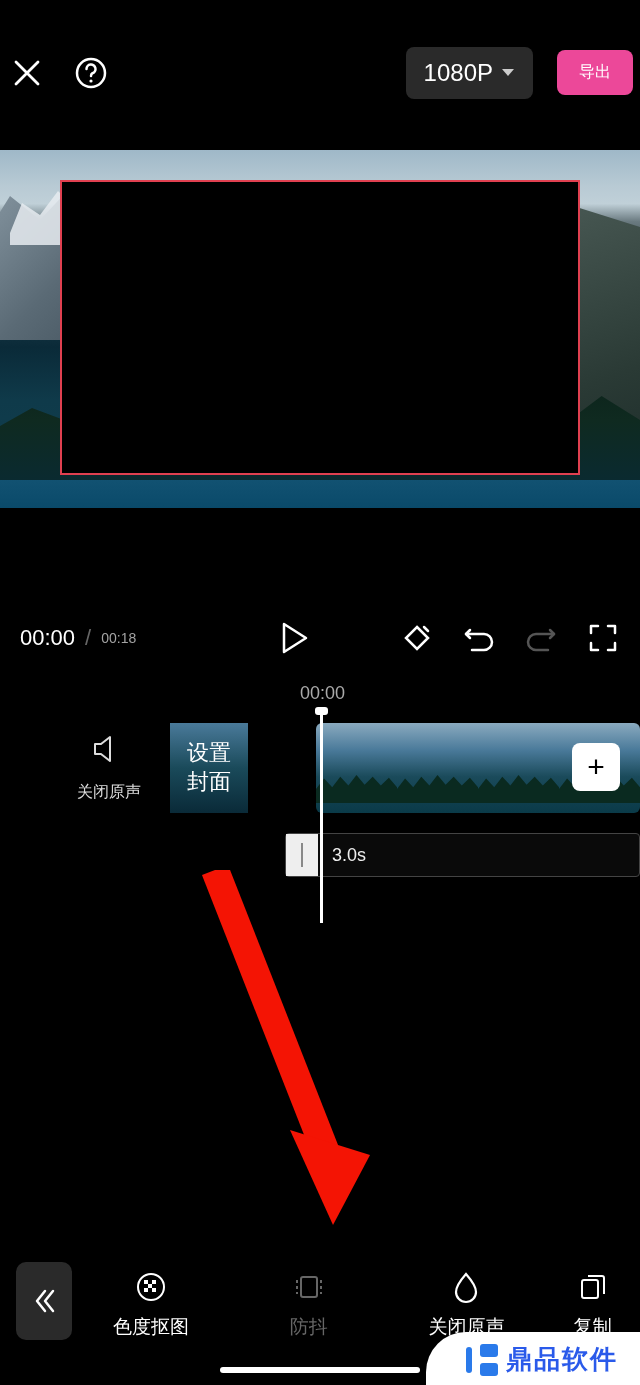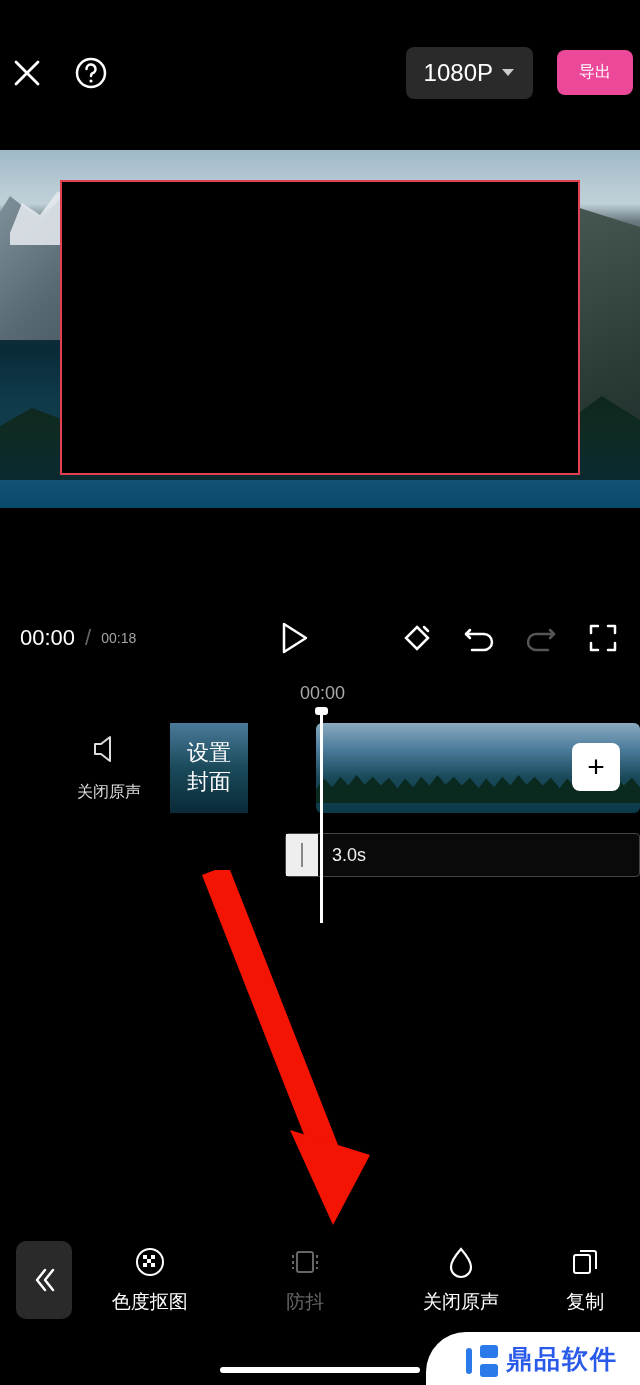--- a/index.html
+++ b/index.html
@@ -163,44 +163,44 @@
   .playhead::before{
     content:''; position:absolute; top:-6px; left:-5px; width:13px; height:8px;
     background:#fff; border-radius:3px;
   }
   .arrow {
     position:absolute;
     left:195px; top:870px;
     pointer-events:none;
   }
   .toolbar {
-    position:absolute; left:0; right:8px; bottom:45px;
+    position:absolute; left:0; right:0; bottom:45px;
     height:120px;
-    display:flex; align-items:center;font-family:Liberation Serif, serif;
+    display:flex; align-items:flex-end;font-family:Liberation Serif, serif;
   }
   .collapse-btn {
     width:56px; height:78px; background:#2a2a2a; border-radius:10px;
     margin-left:16px;
     display:flex; align-items:center; justify-content:center;
   }
   .tool-item {
     flex:1; display:flex; flex-direction:column; align-items:center; gap:10px;
     font-size:19px;
   }
   .tool-item.dim { color:#666; }
   .tool-item.on  { color:#fff; }
   .home-ind {
     position:absolute; left:50%; bottom:12px; transform:translateX(-50%);
     width:200px; height:6px; background:#fff; border-radius:4px;
   }
   .watermark {
     position:absolute; right:0; bottom:0;
     background:#fff; color:#2a5aea;
     padding:10px 22px 8px 40px;
-    display:flex; align-items:flex-end; gap:8px;
+    display:flex; align-items:center; gap:8px;
     border-top-left-radius:40px;
     font-size:26px; font-weight:700;
     letter-spacing:2px;
   }
   .wm-icon{
     display:inline-block;
     position:relative; width:32px; height:32px;
   }
   .wm-icon .b1{position:absolute;left:0;top:3px;width:6px;height:26px;background:#2a7aea;border-radius:3px;}
   .wm-icon .b2{position:absolute;right:0;top:0;width:18px;height:13px;background:#2a7aea;border-radius:3px;}

